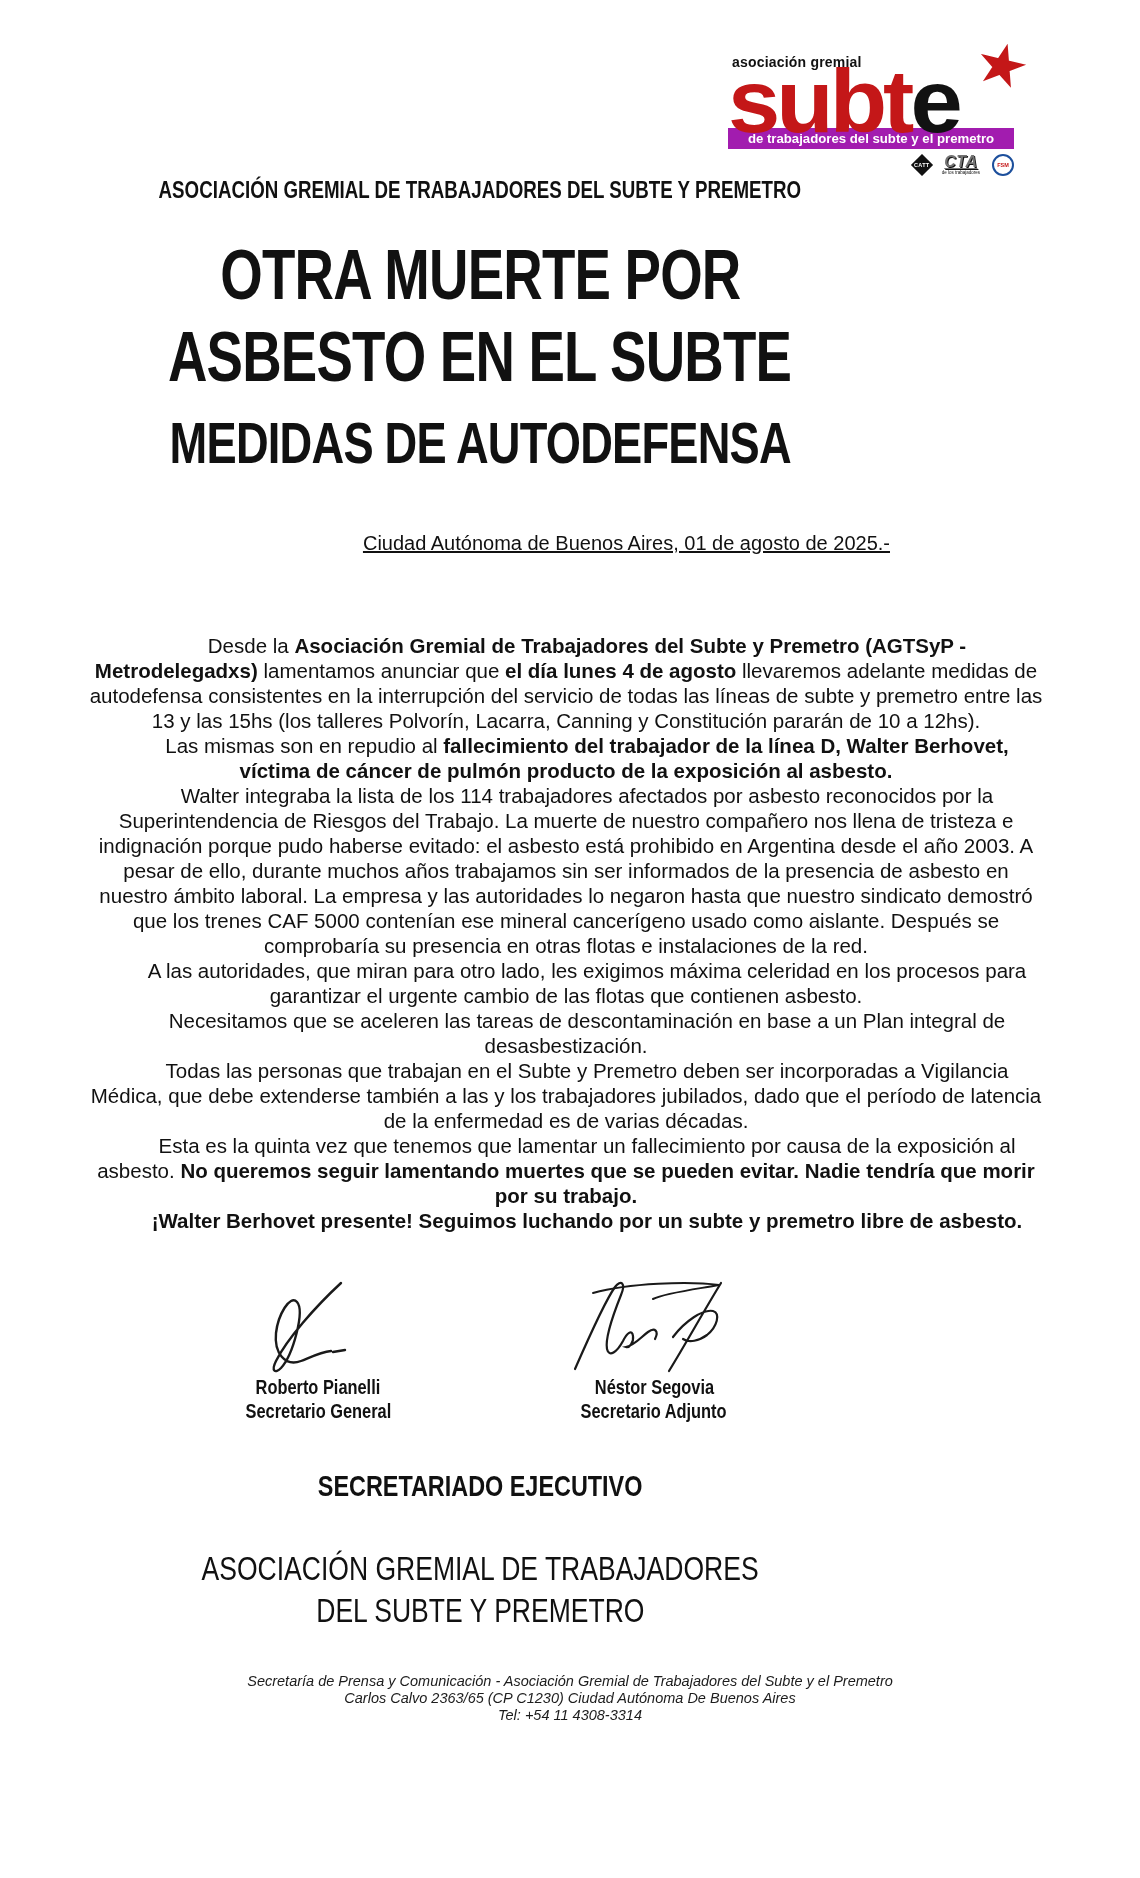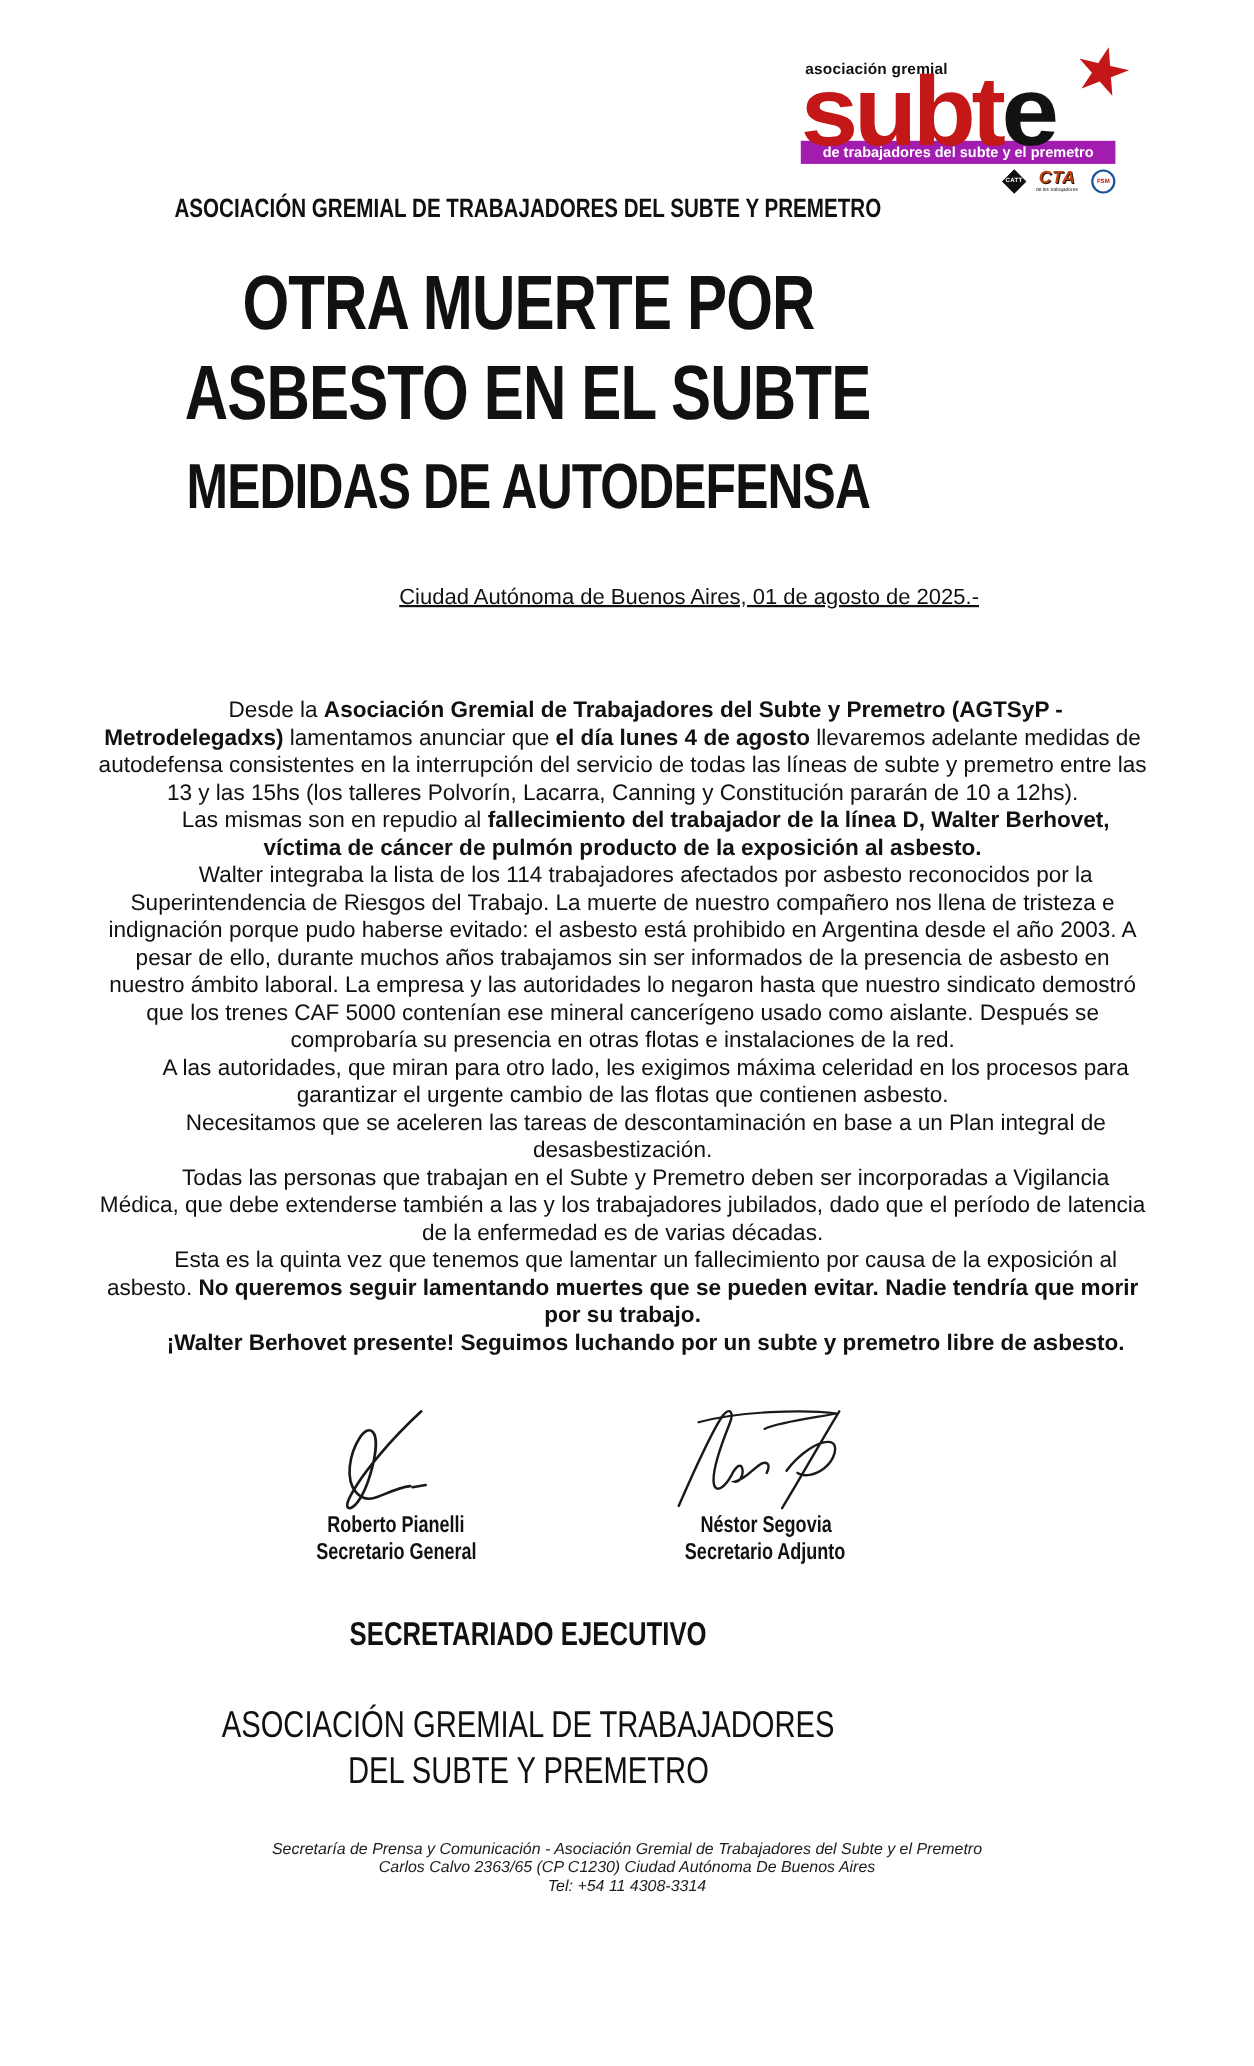--- a/index.html
+++ b/index.html
@@ -28,43 +28,43 @@
   .logo-bar {
     margin-top:0px; background:#a21caf; color:#ffffff; font-weight:bold;
     font-size:13.2px; line-height:15px; text-align:center; padding:3px 2px;
     white-space:nowrap;
   }
   .logo-badges { display:flex; justify-content:flex-end; align-items:center; gap:12px; margin-top:4px; height:24px; }
   .catt { width:16px; height:16px; background:#111; transform:rotate(45deg);
           display:flex; align-items:center; justify-content:center; outline:1px solid #fff; }
   .catt span { transform:rotate(-45deg); color:#fff; font-size:5.5px; font-weight:bold; letter-spacing:.3px; }
   .cta { display:flex; flex-direction:column; align-items:center; line-height:1; }
-  .cta .cta-word { color:#c2410c; font-weight:bold; font-style:italic; font-size:16px;
-                   text-shadow:1px 1px 0 #111; letter-spacing:.5px; }
+  .cta .cta-word { color:#737373; font-weight:bold; font-style:italic; font-size:16px;
+                   text-shadow:1px 1px 0 #111; letter-spacing:.5px;text-decoration:underline; }
   .cta .cta-sub { color:#111; font-size:4.5px; margin-top:1px; }
   .fsm { width:18px; height:18px; border-radius:50%; border:2px solid #1c4f9c;
          display:flex; align-items:center; justify-content:center; background:#fff; }
   .fsm span { color:#c41718; font-size:5.5px; font-weight:bold; }
 
   
   .center-narrow { text-align:center; margin-right:180px; }
   .cond { display:inline-block; transform:scaleX(0.78); transform-origin:center center; white-space:nowrap; }
   .org-line { font-weight:bold; font-size:24px; }
   .headline { margin-top:30px; font-weight:bold; font-size:70px; line-height:82px; letter-spacing:-1px; }
   .subhead  { margin-top:12px; font-weight:bold; font-size:58px; line-height:66px; letter-spacing:-1px; }
 
   
   .dateline { margin-top:56px; text-align:right; padding-right:250px; font-size:20px;text-decoration:underline; }
   .bodytext { margin-top:78px; padding:0 96px 0 88px; font-size:20.5px; line-height:25px; text-align:center; }
   .bodytext p { margin:0; text-indent:42px; }
   .bodytext p.gap { }
   .bodytext .b { font-weight:bold; }
 
   
-  .sig-row { margin-top:46px; display:flex;padding-left:42px; }
+  .sig-row { margin-top:46px; display:flex; }
   .sig-col { width:300px; text-align:center; }
   .sig-col.first { margin-left:168px; }
   .sig-col.second { margin-left:36px; }
   .sig-img { height:96px; display:flex; align-items:flex-end; justify-content:center; }
   .sig-name, .sig-title { font-weight:bold; font-size:21px; line-height:24px; }
 
   
   .secretariat { margin-top:46px; font-weight:bold; font-size:30px; }
   .closing-org { margin-top:44px; font-weight:normal; font-size:34px; line-height:42px; }
 

